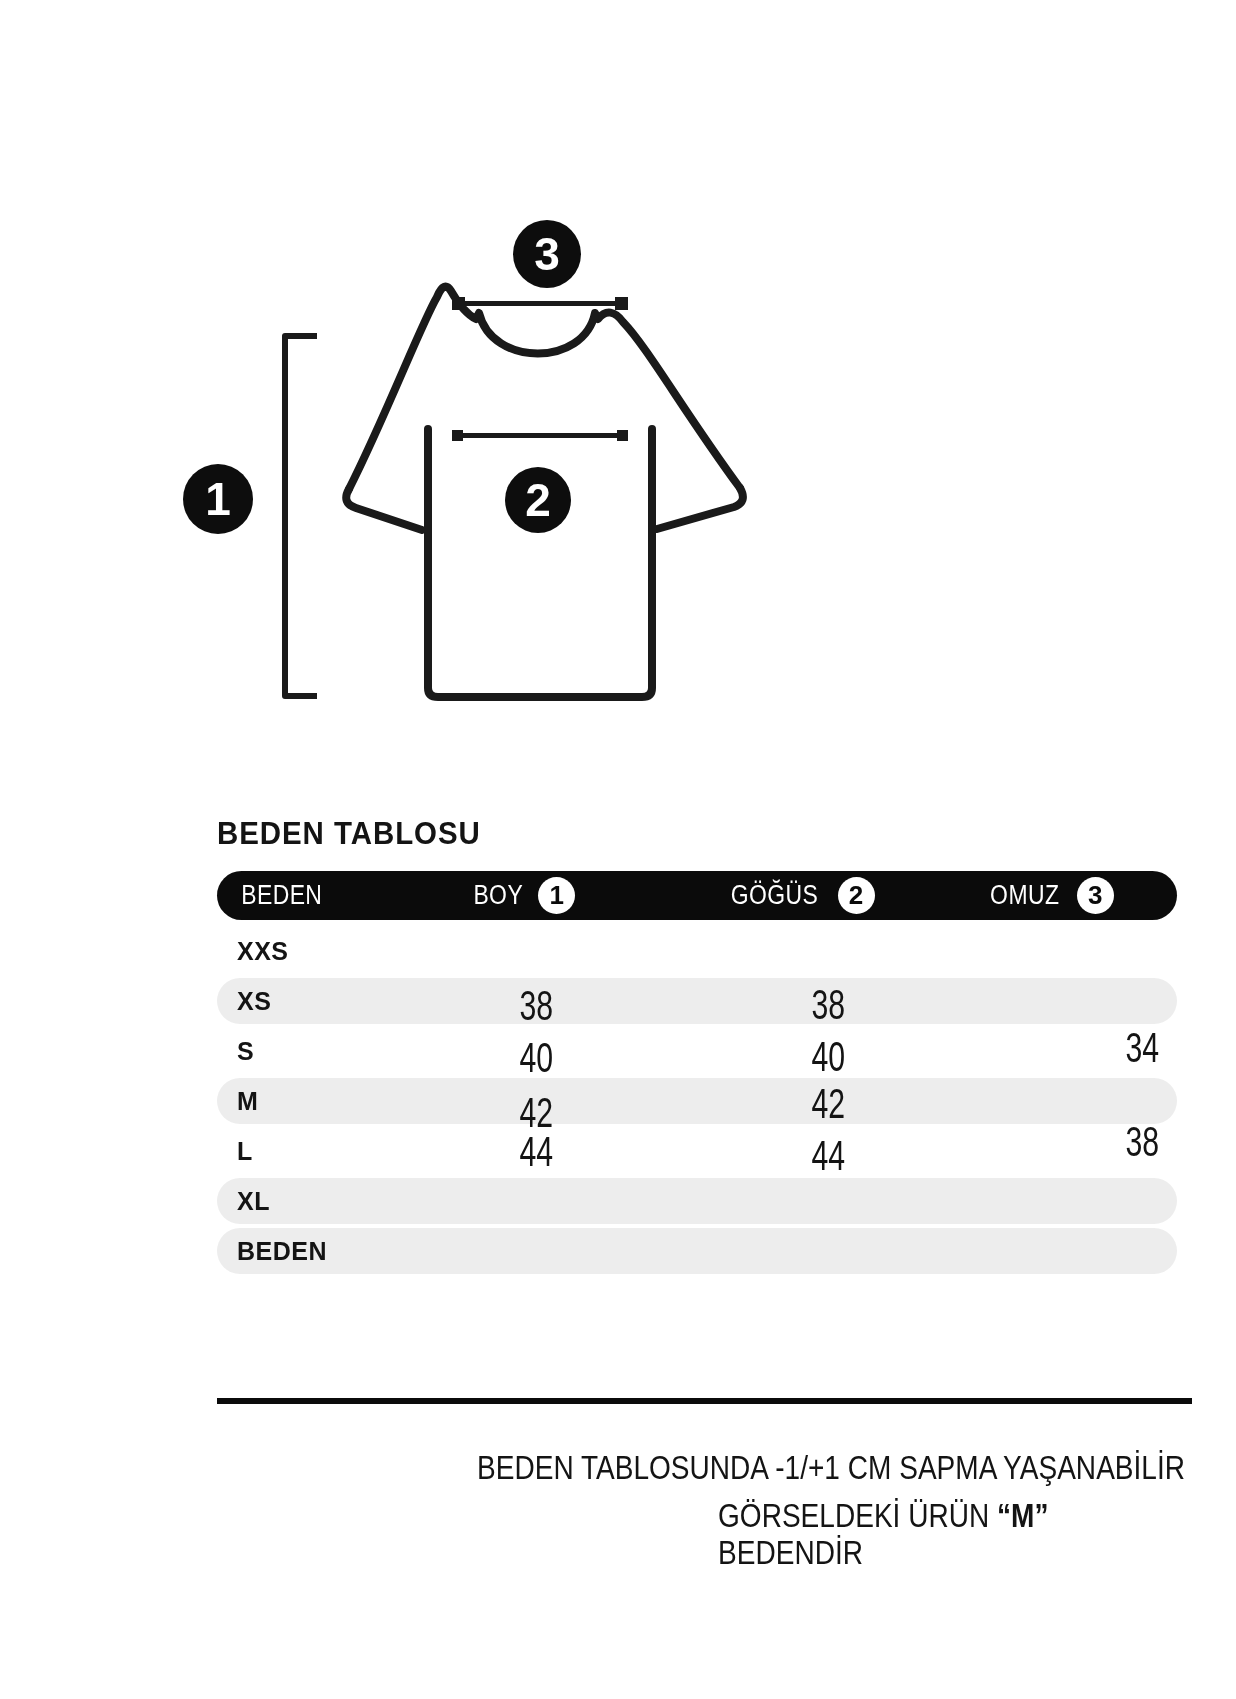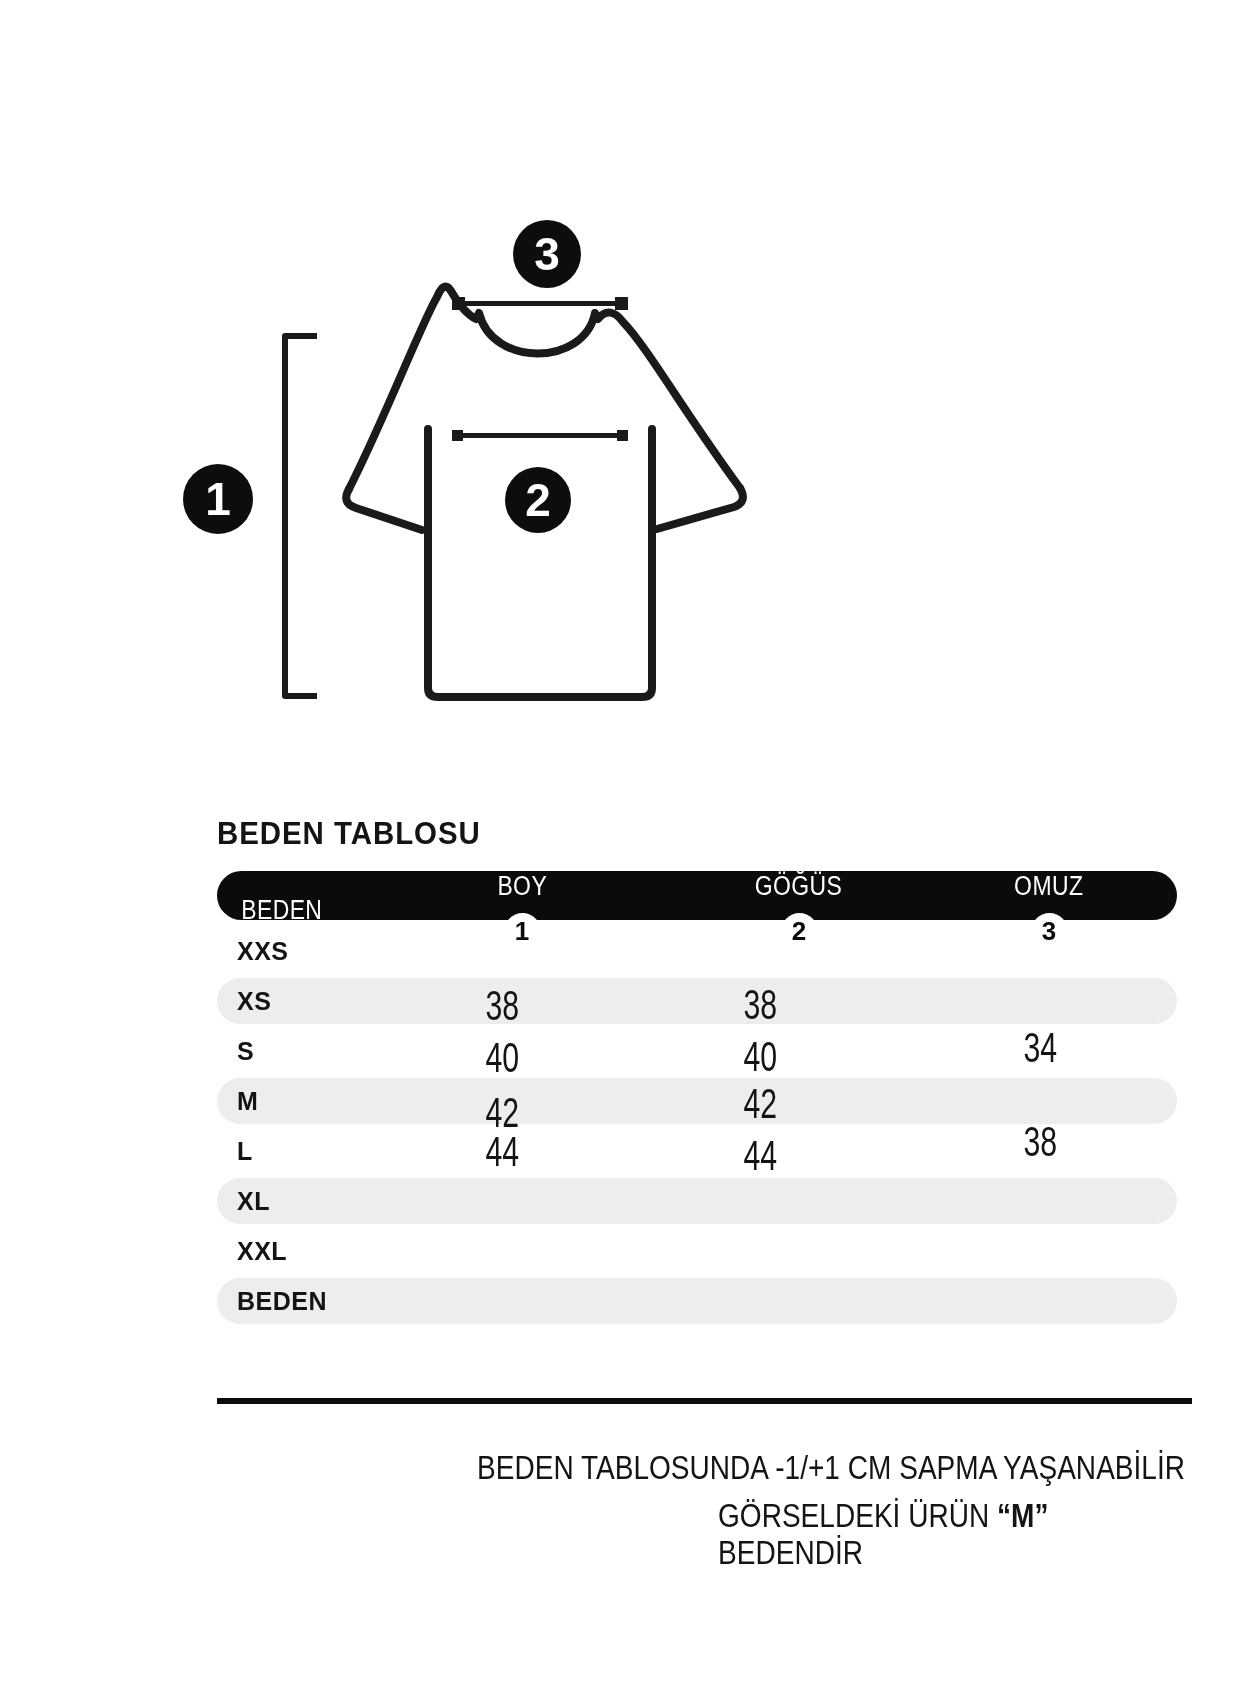--- a/index.html
+++ b/index.html
@@ -15,21 +15,21 @@
     letter-spacing:1px;transform:scaleX(.95);transform-origin:left center;white-space:nowrap;
   }
   
   .tbl-header{
     position:absolute;left:217px;top:871px;width:960px;height:49px;
     background:#0b0b0b;border-radius:26px;color:#ffffff;
     display:grid;grid-template-columns:170px 230px 286px 274px;align-items:center;
   }
   .hcell{display:flex;align-items:center;gap:11px;}
   .hcell.first{padding-left:17px;}
-  .hcell.center{justify-content:center;flex-direction:column;}
+  .hcell.center{justify-content:center;}
   .hcell.c-boy{padding-left:40px;}
   .hcell.c-gogus{padding-left:78px;}
   .hcell.c-omuz{padding-left:18px;justify-content:center;}
   .hlabel{
     display:inline-block;font-size:27px;font-weight:500;letter-spacing:.5px;
     transform:scaleX(.85);white-space:nowrap;
   }
   .badge{
     width:37px;height:37px;border-radius:50%;background:#ffffff;color:#0b0b0b;
     display:flex;align-items:center;justify-content:center;
@@ -37,21 +37,21 @@
   }
   .tbl-rows{position:absolute;left:217px;top:926px;width:960px;}
   .trow{position:relative;height:50px;}
   .trow.tall{height:56px;}
   .trow .pill{
     position:absolute;left:0;right:0;top:2px;bottom:2px;
     background:#ededed;border-radius:23px;
   }
   .trow .cells{
     position:relative;height:100%;display:grid;
-    grid-template-columns:170px 230px 286px 274px;align-items:center;
+    grid-template-columns:170px 230px 286px 274px;align-items:center;gap:34px;
   }
   .size-label{padding-left:20px;font-size:25px;font-weight:700;letter-spacing:.5px;}
   .vcell{text-align:center;}
   .num{
     display:inline-block;font-size:42px;font-weight:500;line-height:1;
     transform:translateY(var(--dy,0)) scaleX(.72);
   }
   .bottom-rule{position:absolute;left:217px;top:1398px;width:975px;height:6px;background:#0b0b0b;}
   
   .note1{
@@ -183,28 +183,20 @@
     <div class="trow">
       <div class="pill"></div>
       <div class="cells">
         <div class="size-label">XL</div>
         <div class="vcell"><span class="num"></span></div>
         <div class="vcell"><span class="num"></span></div>
         <div class="vcell"><span class="num"></span></div>
       </div>
     </div>
 
-    <div class="trow">
-      <div class="cells">
-        <div class="size-label">XXL</div>
-        <div class="vcell"><span class="num"></span></div>
-        <div class="vcell"><span class="num"></span></div>
-        <div class="vcell"><span class="num"></span></div>
-      </div>
-    </div>
 
     <div class="trow">
       <div class="pill"></div>
       <div class="cells">
         <div class="size-label">BEDEN</div>
         <div class="vcell"><span class="num"></span></div>
         <div class="vcell"><span class="num"></span></div>
         <div class="vcell"><span class="num"></span></div>
       </div>
     </div>

